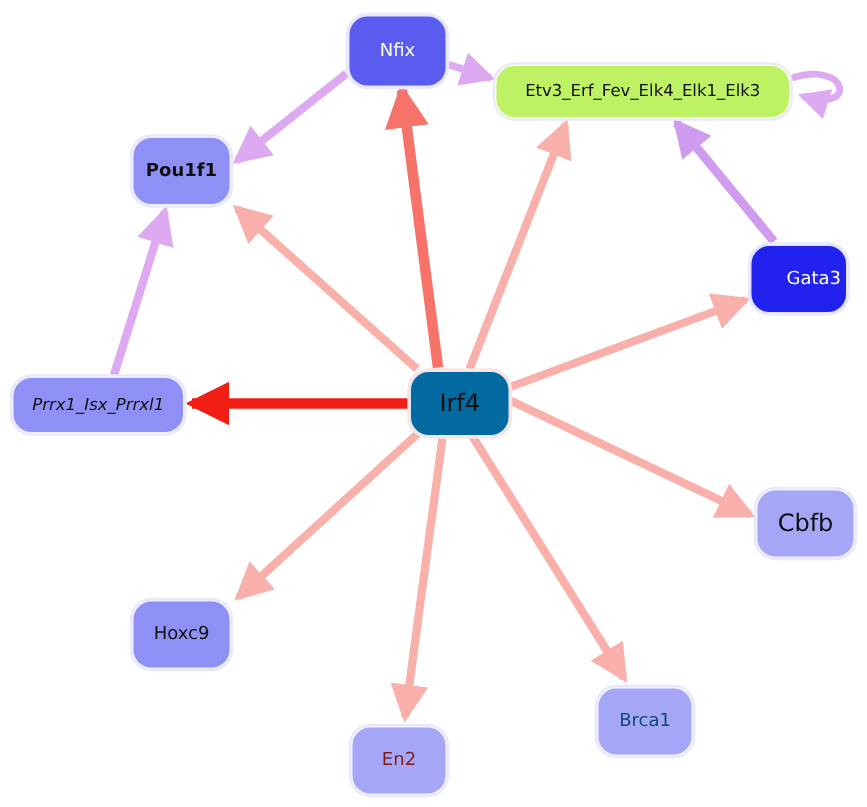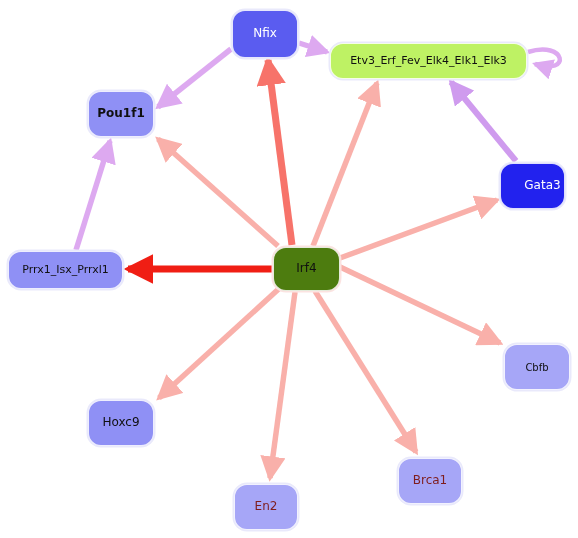--- a/index.html
+++ b/index.html
@@ -84,33 +84,33 @@
 </div>
 
 <div class="node-box" style="left:88px;top:91px;width:66px;height:46px;background:#8f90f5;color:#101010;font-size:12px;font-weight:bold;">
   <span class="node-label">Pou1f1</span>
 </div>
 
 <div class="node-box" style="left:500px;top:163px;width:65px;height:46px;background:#2222ee;color:#ffffff;font-size:12px;padding-left:20px;">
   <span class="node-label">Gata3</span>
 </div>
 
-<div class="node-box" style="left:8px;top:251px;width:115px;height:38px;background:#8f90f5;color:#101010;font-size:11px;">
+<div class="node-box" style="left:8px;top:251px;width:115px;height:38px;background:#8f90f5;color:#101010;font-size:11px;font-style:italic;">
   <span class="node-label">Prrx1_Isx_Prrxl1</span>
 </div>
 
-<div class="node-box" style="left:273px;top:247px;width:67px;height:44px;background:#4d7c0f;color:#101010;font-size:12px;box-shadow:0 0 0 1.5px #fbe3e1;">
+<div class="node-box" style="left:273px;top:247px;width:67px;height:44px;background:#0369a1;color:#101010;font-size:16px;box-shadow:0 0 0 1.5px #fbe3e1;">
   <span class="node-label">Irf4</span>
 </div>
 
-<div class="node-box" style="left:504px;top:344px;width:66px;height:46px;background:#a6a6f7;color:#101010;font-size:10px;">
+<div class="node-box" style="left:504px;top:326px;width:66px;height:46px;background:#a6a6f7;color:#101010;font-size:16px;">
   <span class="node-label">Cbfb</span>
 </div>
 
-<div class="node-box" style="left:398px;top:458px;width:64px;height:46px;background:#a6a6f7;color:#7f1d1d;font-size:12px;">
+<div class="node-box" style="left:398px;top:458px;width:64px;height:46px;background:#a6a6f7;color:#0c4a6e;font-size:12px;">
   <span class="node-label">Brca1</span>
 </div>
 
 <div class="node-box" style="left:234px;top:484px;width:64px;height:46px;background:#a6a6f7;color:#7f1d1d;font-size:12px;">
   <span class="node-label">En2</span>
 </div>
 
 <div class="node-box" style="left:88px;top:400px;width:66px;height:46px;background:#8f90f5;color:#101010;font-size:12px;">
   <span class="node-label">Hoxc9</span>
 </div>

